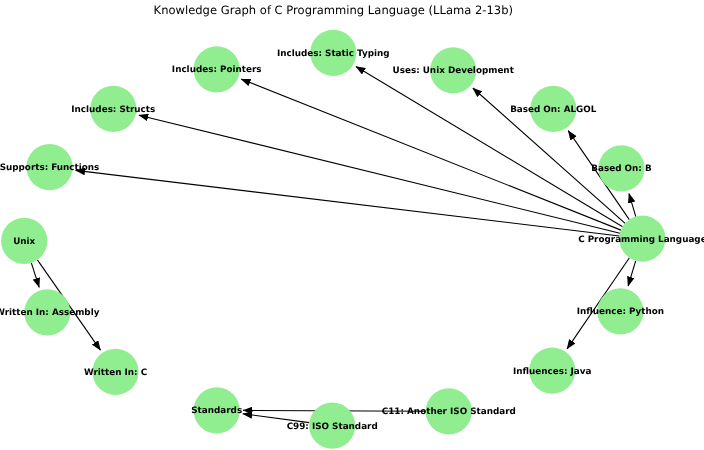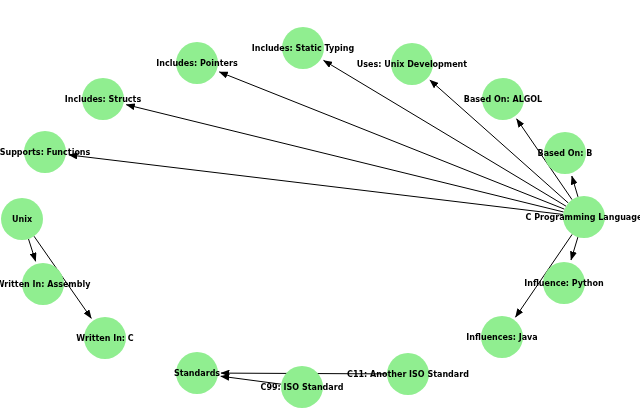--- a/index.html
+++ b/index.html
@@ -33,20 +33,21 @@
     font-family: "DejaVu Sans", "Liberation Sans", sans-serif;
     font-size: 8px;
     font-weight: bold;
     fill: #000000;
   }
 </style>
 </head>
 <body>
 
 <div class="figure">
+  <div class="figure-title">Knowledge Graph of C Programming Language (LLama 2-13b)</div>
   <svg class="graph" width="640" height="409" viewBox="0 0 640 409">
     <defs>
       <marker id="arrowhead" markerWidth="9" markerHeight="7" refX="8.5" refY="3.5" orient="auto" markerUnits="userSpaceOnUse">
         <path d="M0,0 L9,3.5 L0,7 Z" fill="#000000"></path>
       </marker>
     </defs>
     <g>
         <line x1="564.5" y1="209.2" x2="219.3" y2="71.9" stroke="#000000" stroke-width="1" marker-end="url(#arrowhead)"></line>
         <line x1="566.0" y1="206.2" x2="323.6" y2="60.4" stroke="#000000" stroke-width="1" marker-end="url(#arrowhead)"></line>
         <line x1="568.3" y1="203.0" x2="429.9" y2="80.0" stroke="#000000" stroke-width="1" marker-end="url(#arrowhead)"></line>

